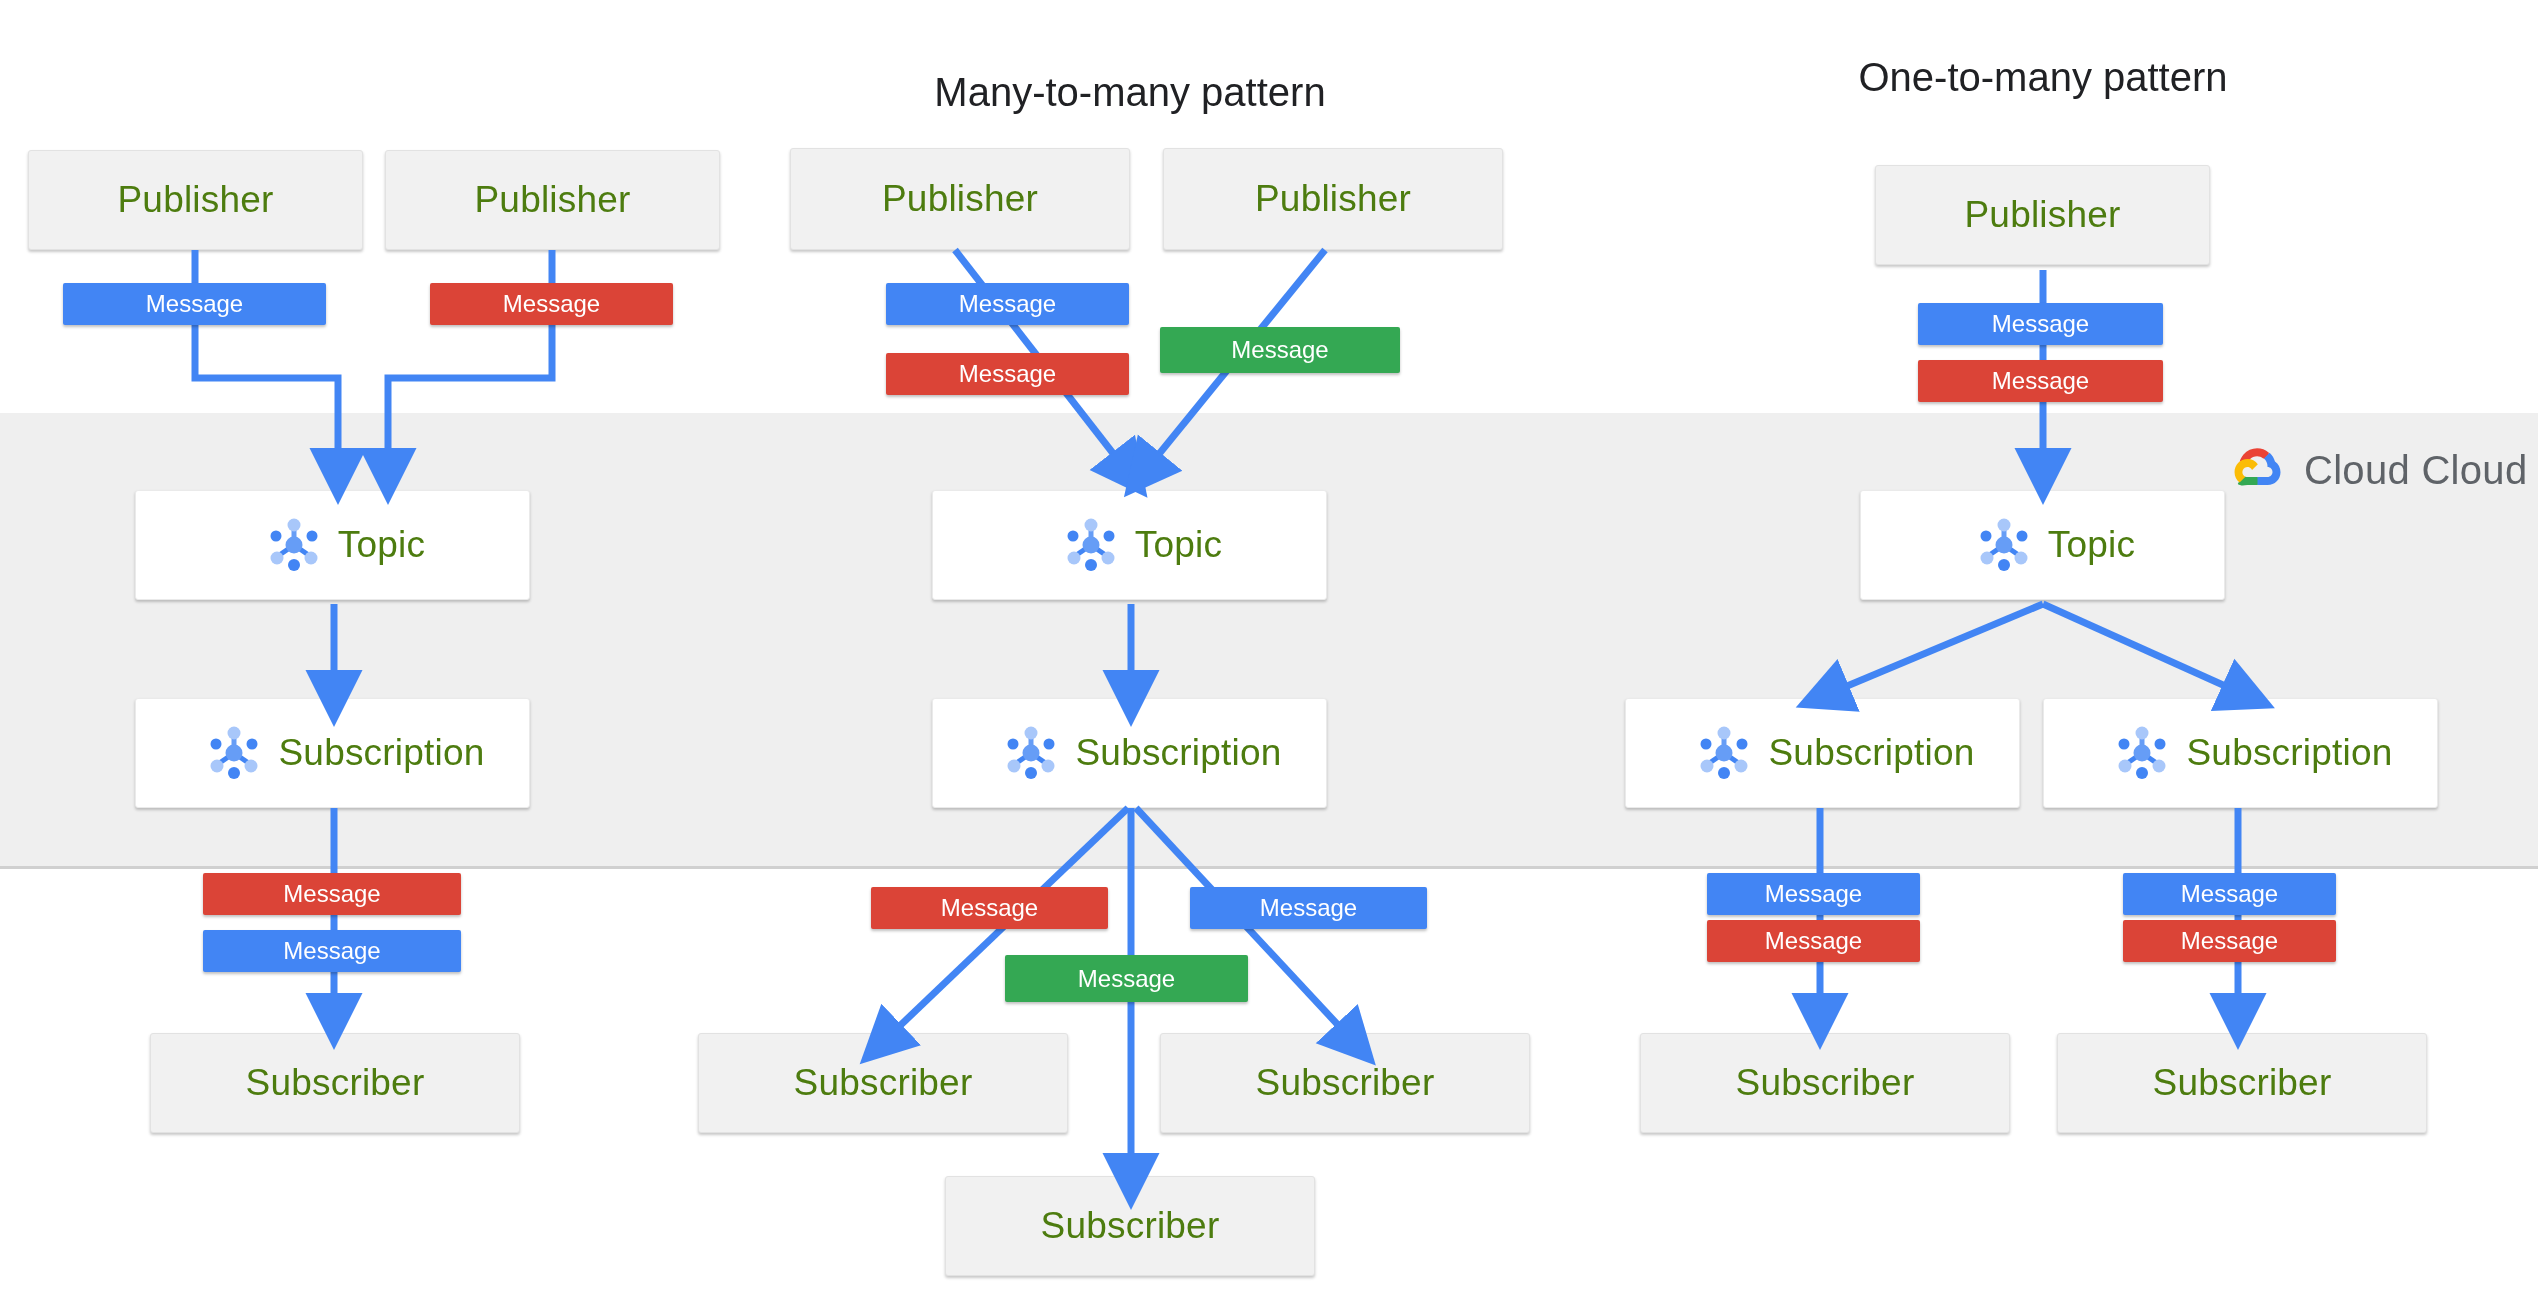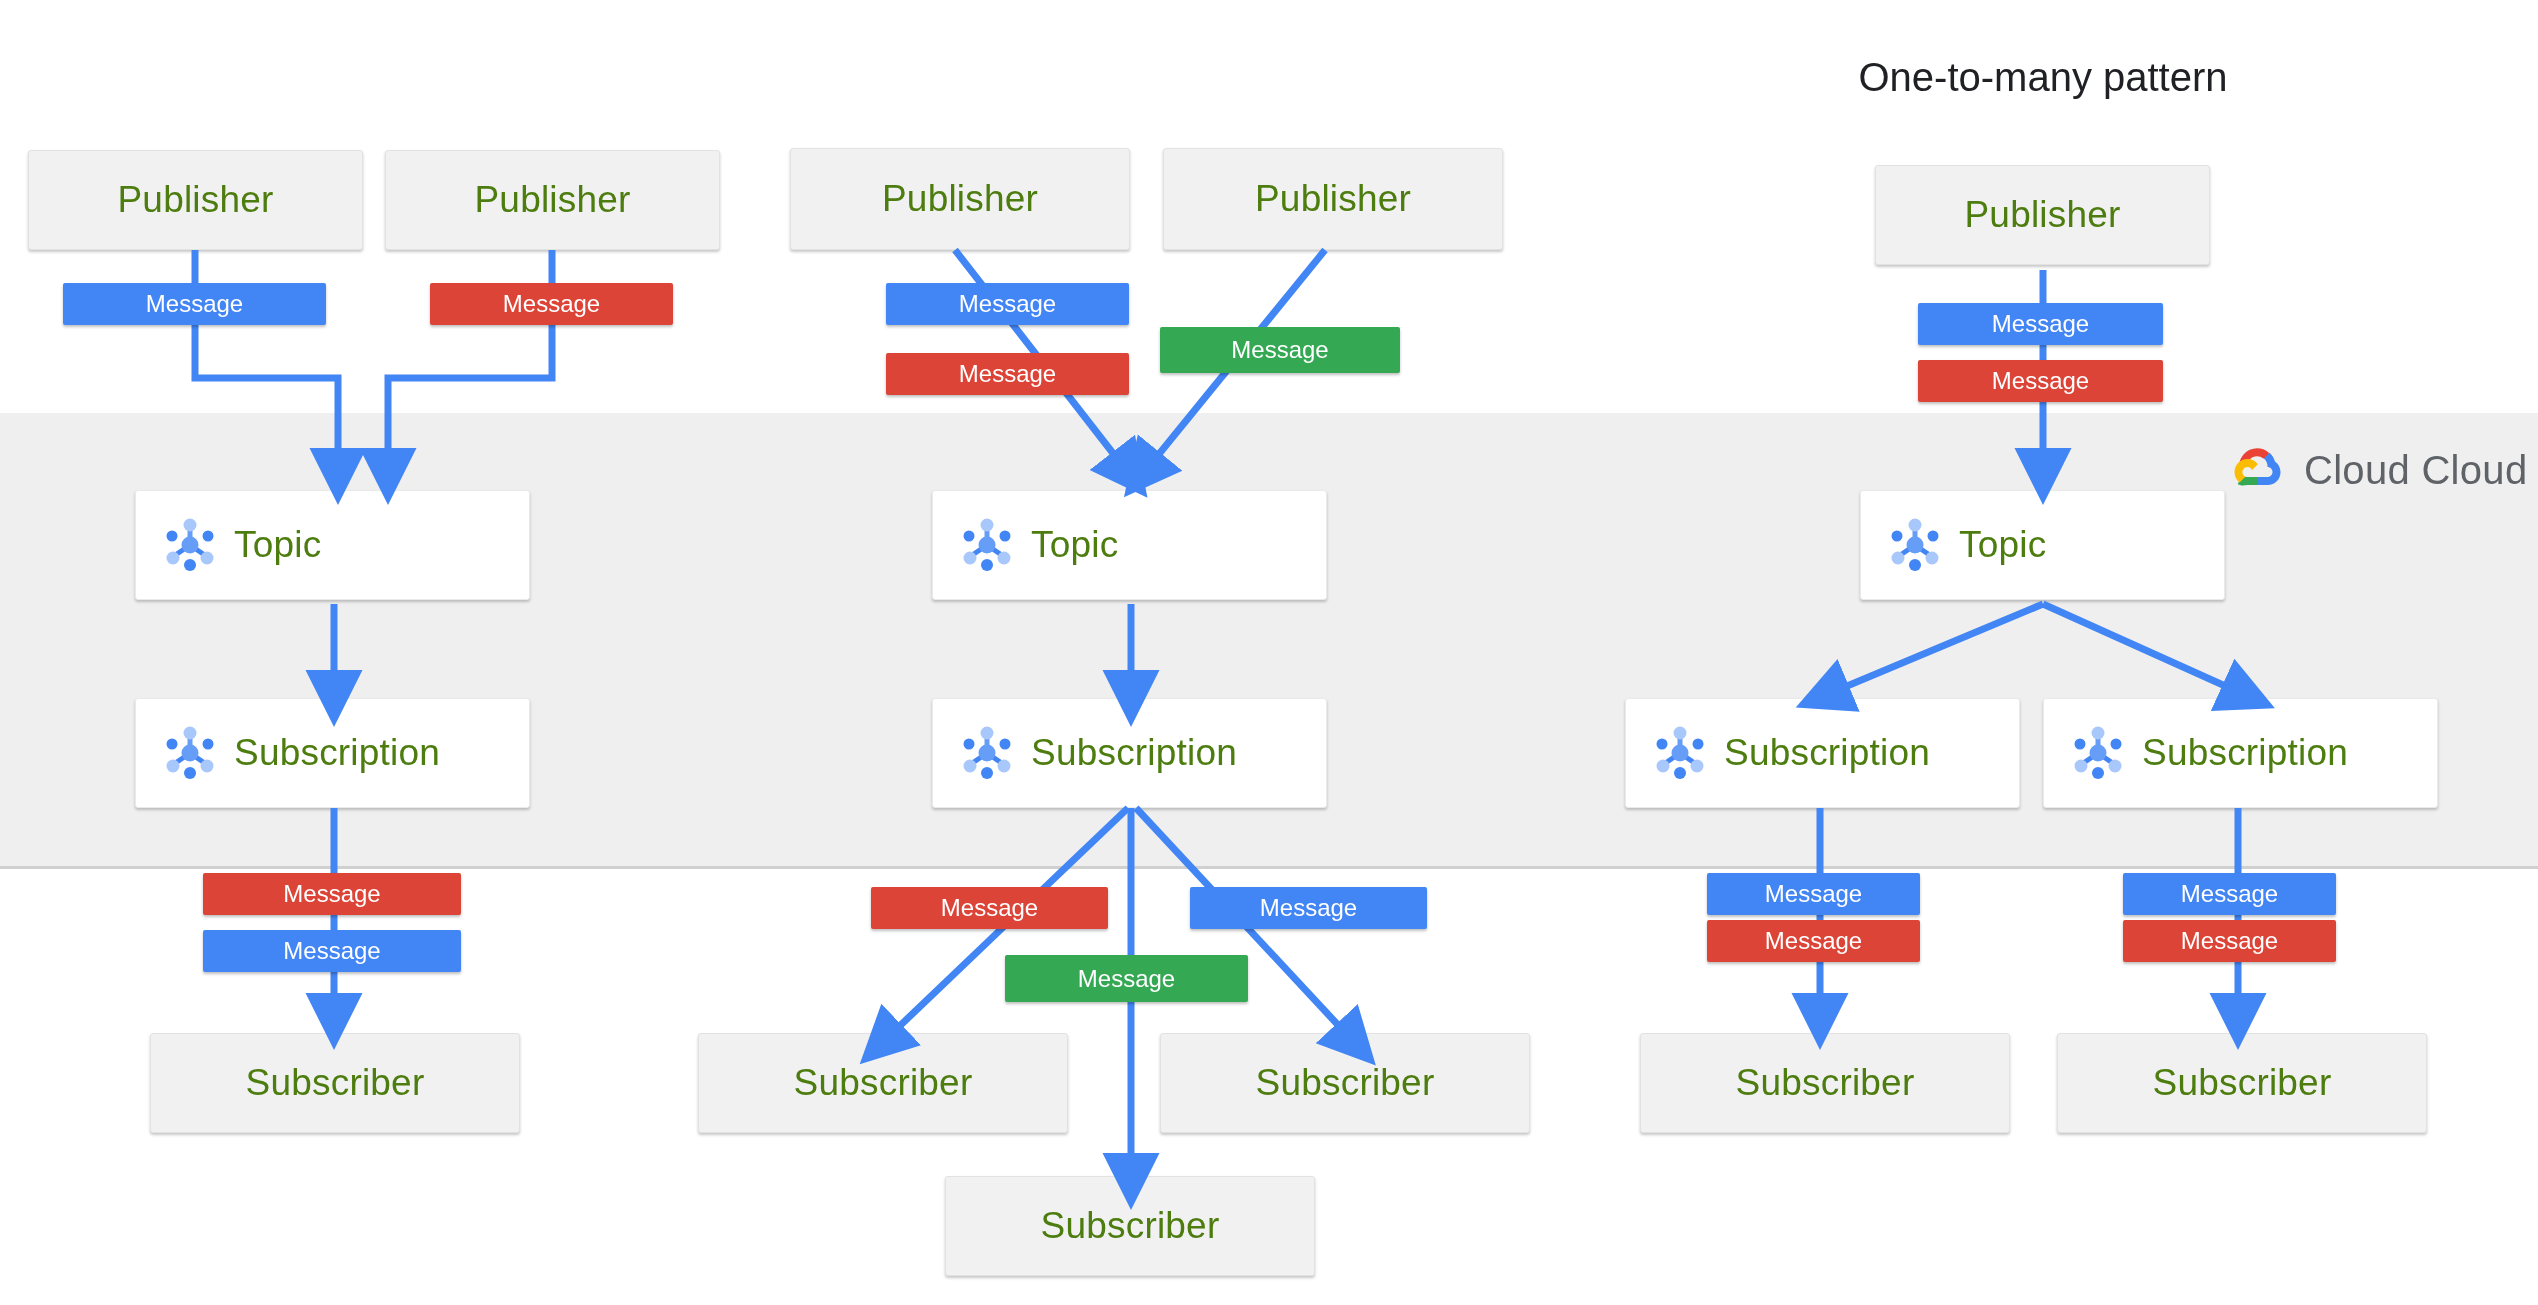--- a/index.html
+++ b/index.html
@@ -23,21 +23,21 @@
     box-sizing:border-box;
     display:flex;align-items:center;justify-content:center;
     border-radius:3px;
     box-shadow:0 2px 3px rgba(0,0,0,.22);
   }
   .node.gray{
     background:#F1F1F1;border:1px solid #e2e2e2;
   }
   .node.white{
     background:#ffffff;border:1px solid #eaeaea;
-    justify-content:flex-start;
+    justify-content:center;
   }
   .node-label{
     font-size:37px;color:#4d7c0f;font-weight:400;letter-spacing:.2px;
     white-space:nowrap;
   }
   .node.white .node-label{margin-left:14px;}
 
   
   .ps-icon{
     width:60px;height:60px;flex:0 0 60px;margin-left:24px;position:relative;
@@ -187,20 +187,21 @@
     <span>Message</span>
   </div>
   <div class="msg" style="left:203px;top:930px;width:258px;height:42px;background:#4285F4;">
     <span>Message</span>
   </div>
 
   <div class="node gray" style="left:150px;top:1033px;width:370px;height:100px;">
     <span class="node-label">Subscriber</span>
   </div>
 
+  <div class="col-title" style="left:910px;top:70px;width:440px;">Many-to-many  pattern</div>
 
   <div class="node gray" style="left:790px;top:148px;width:340px;height:102px;">
     <span class="node-label">Publisher</span>
   </div>
   <div class="node gray" style="left:1163px;top:148px;width:340px;height:102px;">
     <span class="node-label">Publisher</span>
   </div>
 
   <div class="msg" style="left:886px;top:283px;width:243px;height:42px;background:#4285F4;">
     <span>Message</span>

